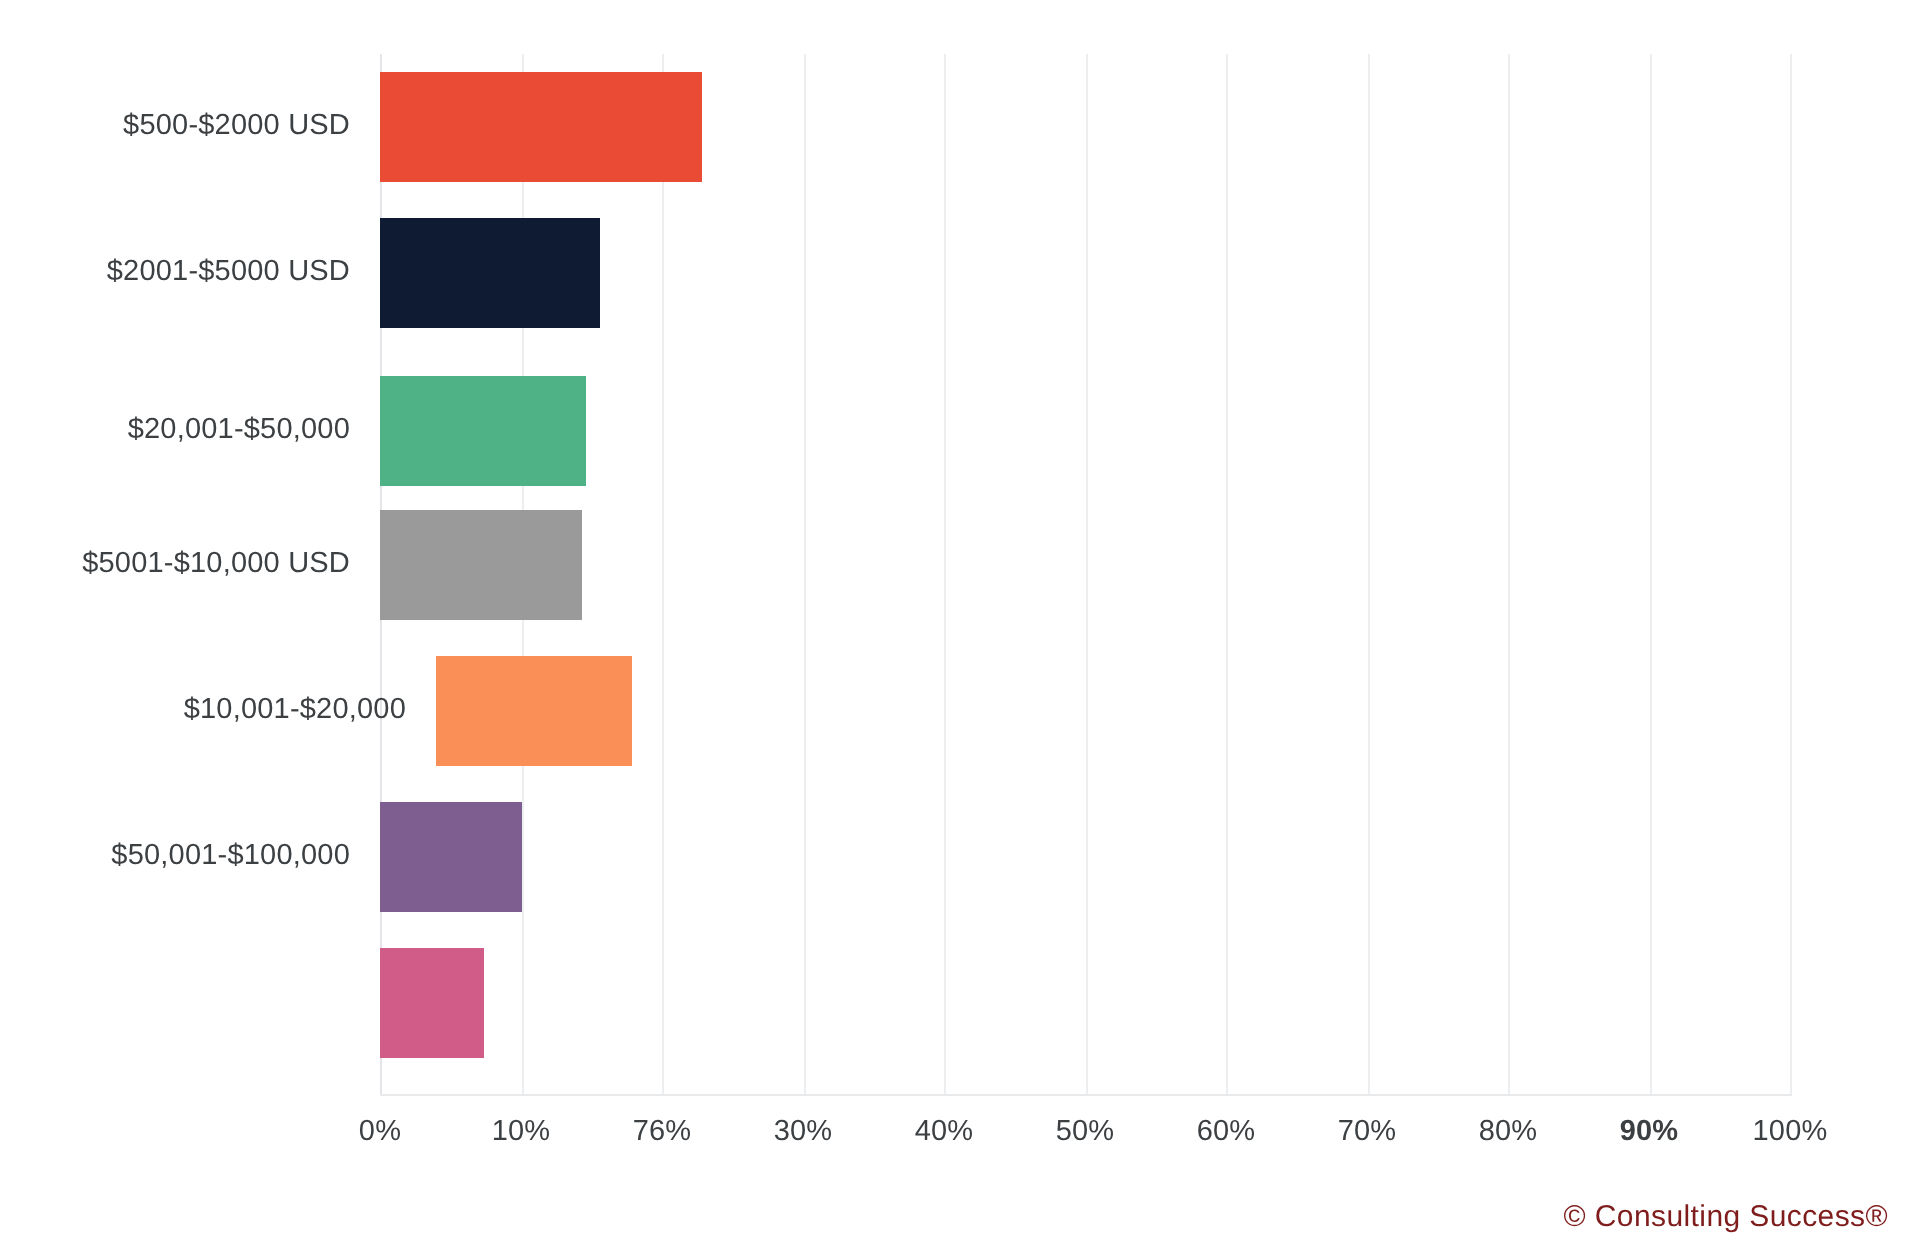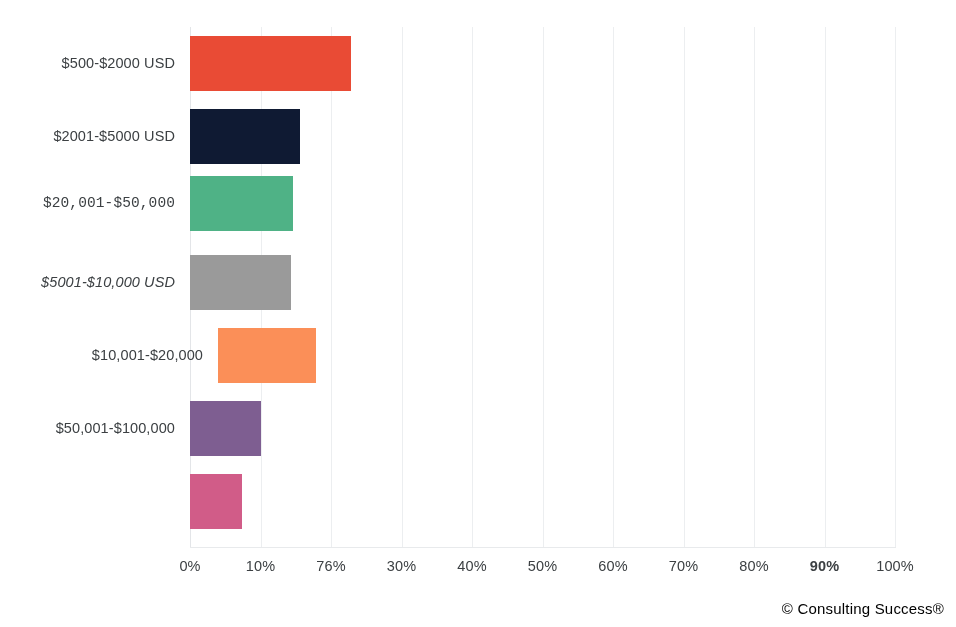--- a/index.html
+++ b/index.html
@@ -118,21 +118,21 @@
     letter-spacing: 0.1px;
   }
 
   
   .footer-credit {
     position: absolute;
     right: 12px;
     bottom: 8px;
     font-size: 15px;
     line-height: 20px;
-    color: #000000;
+    color: #7f1d1d;
     letter-spacing: 0.2px;
     white-space: nowrap;
   }
 </style>
 </head>
 <body>
 
 <div id="chart-root">
 
   <div class="plot-area">
@@ -155,25 +155,25 @@
 
   <div class="rows" id="rows">
       <div class="row" style="top: 27px;">
         <div class="cat-label">$500-$2000 USD</div>
         <div class="bar" title="$500-$2000 USD: 22.9%" style="width: 161.445px; background: rgb(233, 75, 53);"></div>
       </div>
       <div class="row" style="top: 100px;">
         <div class="cat-label">$2001-$5000 USD</div>
         <div class="bar" title="$2001-$5000 USD: 15.6%" style="width: 109.98px; background: rgb(15, 26, 51);"></div>
       </div>
-      <div class="row" style="top: 167px; font-family: Liberation Mono, monospace;">
+      <div class="row" style="top: 179px;">
         <div class="cat-label">$20,001-$50,000</div>
         <div class="bar" title="$20,001-$50,000: 14.6%" style="width: 102.93px; background: rgb(79, 178, 134);"></div>
       </div>
-      <div class="row" style="top: 246px; font-style: italic;">
+      <div class="row" style="top: 246px;">
         <div class="cat-label">$5001-$10,000 USD</div>
         <div class="bar" title="$5001-$10,000 USD: 14.3%" style="width: 100.815px; background: rgb(154, 154, 154);"></div>
       </div>
       <div class="row" style="top: 319px; margin-left: 28px;">
         <div class="cat-label">$10,001-$20,000</div>
         <div class="bar" title="$10,001-$20,000: 13.9%" style="width: 97.995px; background: rgb(251, 143, 88);"></div>
       </div>
       <div class="row" style="top: 392px;">
         <div class="cat-label">$50,001-$100,000</div>
         <div class="bar" title="$50,001-$100,000: 10.1%" style="width: 71.205px; background: rgb(126, 94, 145);"></div>

